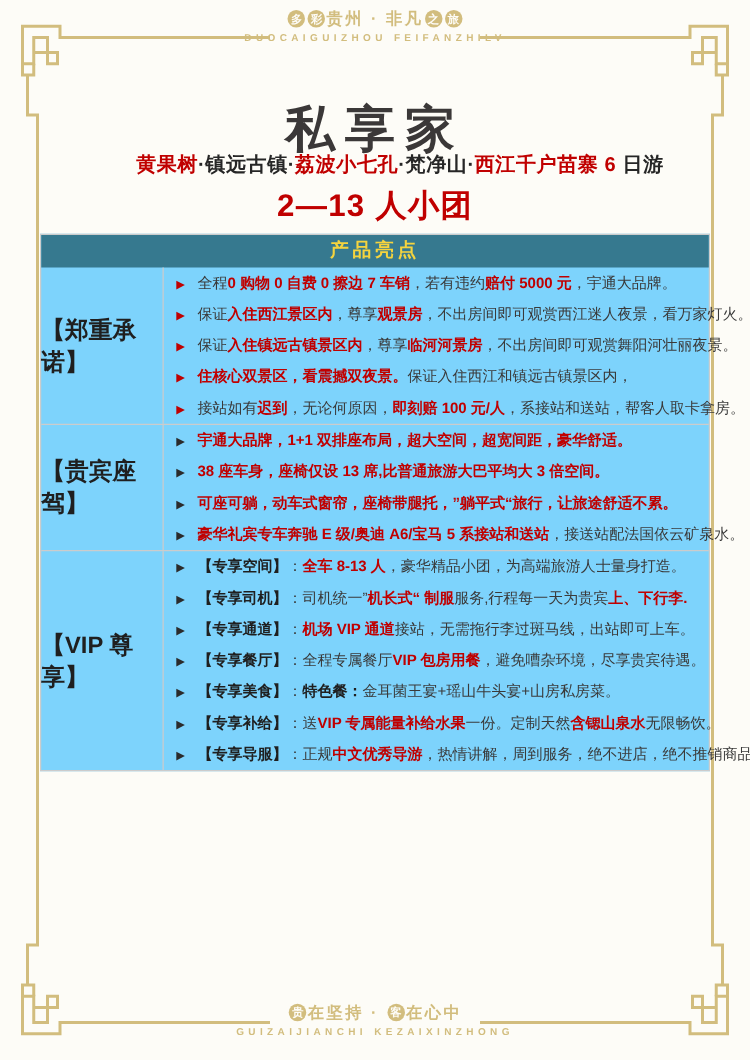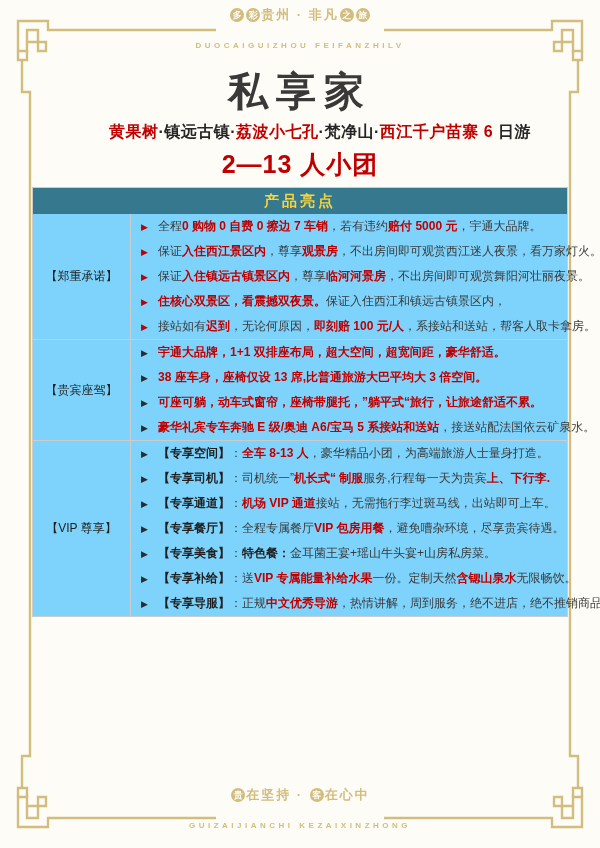--- a/index.html
+++ b/index.html
@@ -13,24 +13,24 @@
 
   .brand{position:absolute;left:0;right:0;text-align:center;color:var(--gold,#d2bd7e);}
   .brand-top{top:7px;}
   .brand-bottom{bottom:18px;}
   .brand-cn{font-size:13px;font-weight:bold;letter-spacing:2px;line-height:16px;}
   .brand-cn .circle{
     display:inline-block;width:14px;height:14px;border-radius:50%;
     background:var(--gold,#d2bd7e);color:#fdfcf7;font-size:9px;line-height:14px;
     text-align:center;vertical-align:1px;margin:0 1px;letter-spacing:0;
   }
-  .brand-en{font-size:8px;letter-spacing:3.5px;margin-top:18px;font-weight:bold;}
+  .brand-en{font-size:8px;letter-spacing:3.5px;margin-top:3px;font-weight:bold;}
 
   .title{
-    position:absolute;top:64px;left:0;right:0;margin:0;text-align:center;
+    position:absolute;top:64px;left:0;right:0;margin:12px;text-align:center;
     font-size:40px;font-weight:bold;color:var(--title,#3b3838);letter-spacing:8px;
   }
   .route{
     position:absolute;top:122px;left:0;right:0;text-align:center;
     font-size:16px;font-weight:bold;color:#262626;letter-spacing:.5px;white-space:nowrap;padding-left:40px;
   }
   .group-size{
     position:absolute;top:148px;left:0;right:0;text-align:center;
     font-size:25px;font-weight:bold;color:var(--red,#c00000);letter-spacing:1px;
   }
@@ -42,21 +42,21 @@
   .banner{
     height:26px;line-height:26px;text-align:center;
     background:var(--teal,#36798f);color:var(--yellow,#f5d43e);
     font-size:15px;font-weight:bold;letter-spacing:3px;
   }
   .section{display:flex;}
   .section + .section{border-top:1px solid var(--border,#ccc);}
   .label-col{
     width:97px;flex:none;border-right:1px solid var(--border,#ccc);
     display:flex;align-items:center;justify-content:center;
-    font-size:12px;font-weight:normal;color:#1f1f1f;
+    font-size:19px;font-weight:bold;color:#1f1f1f;
   }
   .items-col{flex:1;padding:0;min-width:0;}
   .item{display:flex;align-items:center;height:25px;font-size:12px;color:var(--text,#3a3a3a);white-space:nowrap;}
   .bullet{width:27px;flex:none;text-align:center;font-size:9px;}
   .bullet.red{color:var(--red,#c00000);}
   .bullet.dark{color:#2b2b2b;}
   .seg.red{color:var(--red,#c00000);font-weight:bold;}
   .seg.bold{font-weight:bold;color:#1f1f1f;}
 </style>
 </head>

